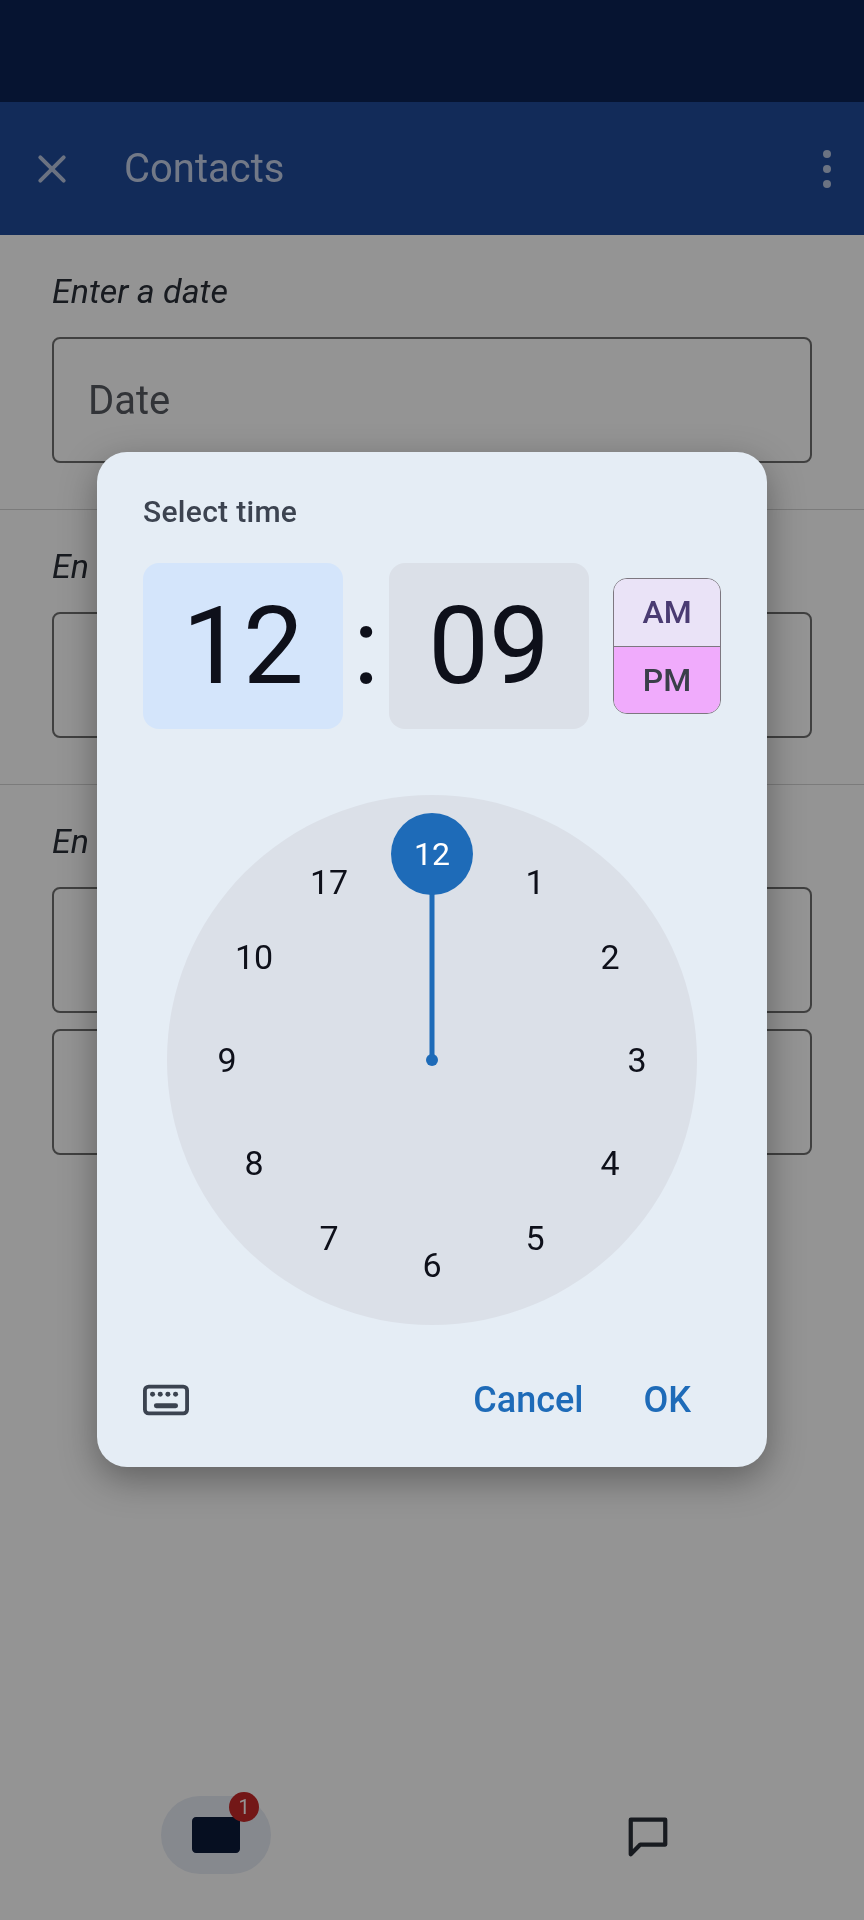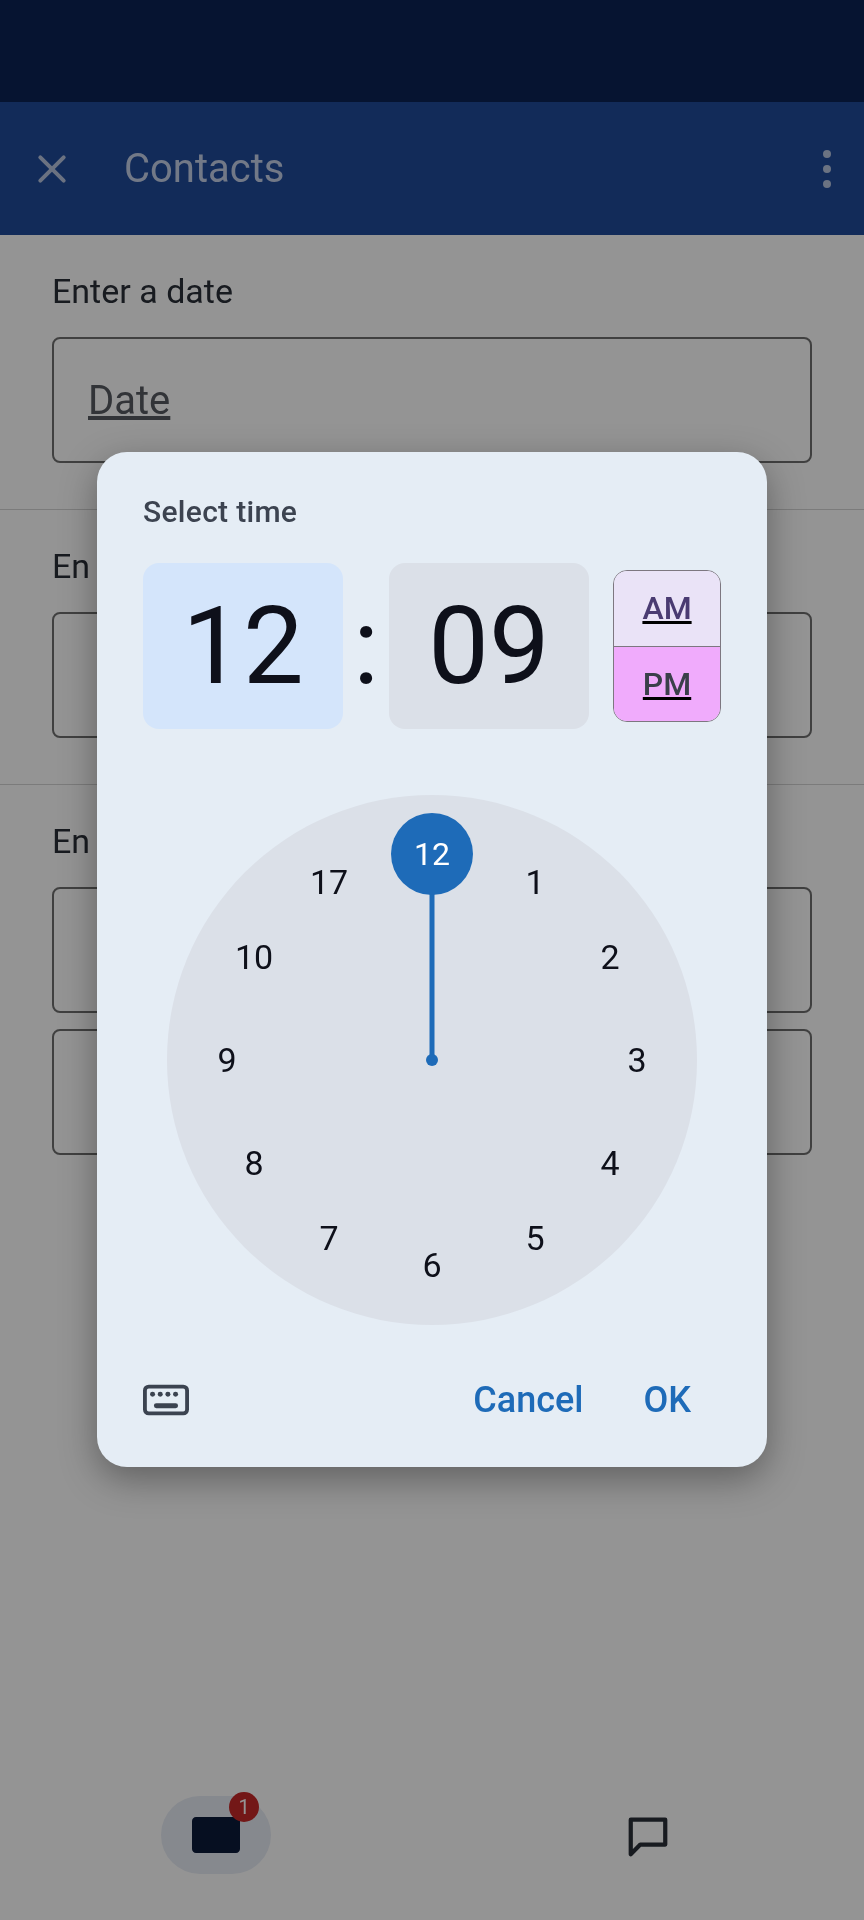--- a/index.html
+++ b/index.html
@@ -33,31 +33,31 @@
       display:flex;align-items:center;padding:0 32px;
     }
     .close-x{color:#b8c5df;margin-right:52px;}
     .close-x svg{display:block;}
     .app-title{color:#c5d0e9;font-size:40px;font-weight:400;}
     .menu{margin-left:auto;color:#b9c6e0;}
     .menu svg{display:block;}
 
     .form{padding:0;}
     .field-block{padding:36px 52px 46px;border-bottom:1px solid #d5d5d5;}
-    .field-label{font-size:34px;color:#2a2f38;margin-bottom:26px;}
+    .field-label{font-size:34px;color:#2a2f38;margin-bottom:26px;font-style:italic;}
     .input-outline{
       border:2px solid var(--outline);
       border-radius:8px;
       height:126px;
       display:flex;align-items:center;
       padding:0 34px;
       margin-bottom:16px;
     }
     .input-outline:last-child{margin-bottom:0;}
-    .input-outline .placeholder{font-size:40px;color:#565a61;text-decoration:underline;}
+    .input-outline .placeholder{font-size:40px;color:#565a61;}
     .field-block.noborder{border-bottom:none;}
 
     
     .bottom-nav{
       position:absolute;bottom:0;left:0;right:0;
       height:170px;background:#fff;
       display:flex;justify-content:space-around;align-items:center;
     }
     .nav-item{width:110px;height:78px;display:flex;align-items:center;justify-content:center;border-radius:40px;position:relative;}
     .nav-item.active{background:#e7ecf5;}
@@ -91,24 +91,24 @@
     .num-box{
       width:200px;height:166px;border-radius:16px;
       display:flex;align-items:center;justify-content:center;
       font-size:108px;color:var(--fg-dark);
     }
     .num-box.hour{background:var(--picker-hour-bg);}
     .num-box.minute{background:var(--picker-min-bg);}
     .colon{font-size:108px;color:var(--fg-dark);padding:0 4px;}
     .ampm{
       margin-left:18px;
-      width:108px;height:152px;
+      width:108px;height:136px;
       border:1.5px solid var(--ampm-border);
       border-radius:14px;overflow:hidden;
-      display:flex;flex-direction:column;text-decoration:underline;
+      display:flex;flex-direction:column;
     }
     .ampm-cell{flex:1;display:flex;align-items:center;justify-content:center;font-size:32px;font-weight:500;}
     .ampm-cell.am{background:var(--am-bg);color:var(--am-fg);border-bottom:1.5px solid var(--ampm-border);}
     .ampm-cell.pm{background:#f0abfc;color:#3a3f4a;}
 
     
     .clock-wrap{display:flex;justify-content:center;margin-top:66px;}
     .clock{
       width:530px;height:530px;border-radius:50%;
       background:var(--clock-face);

